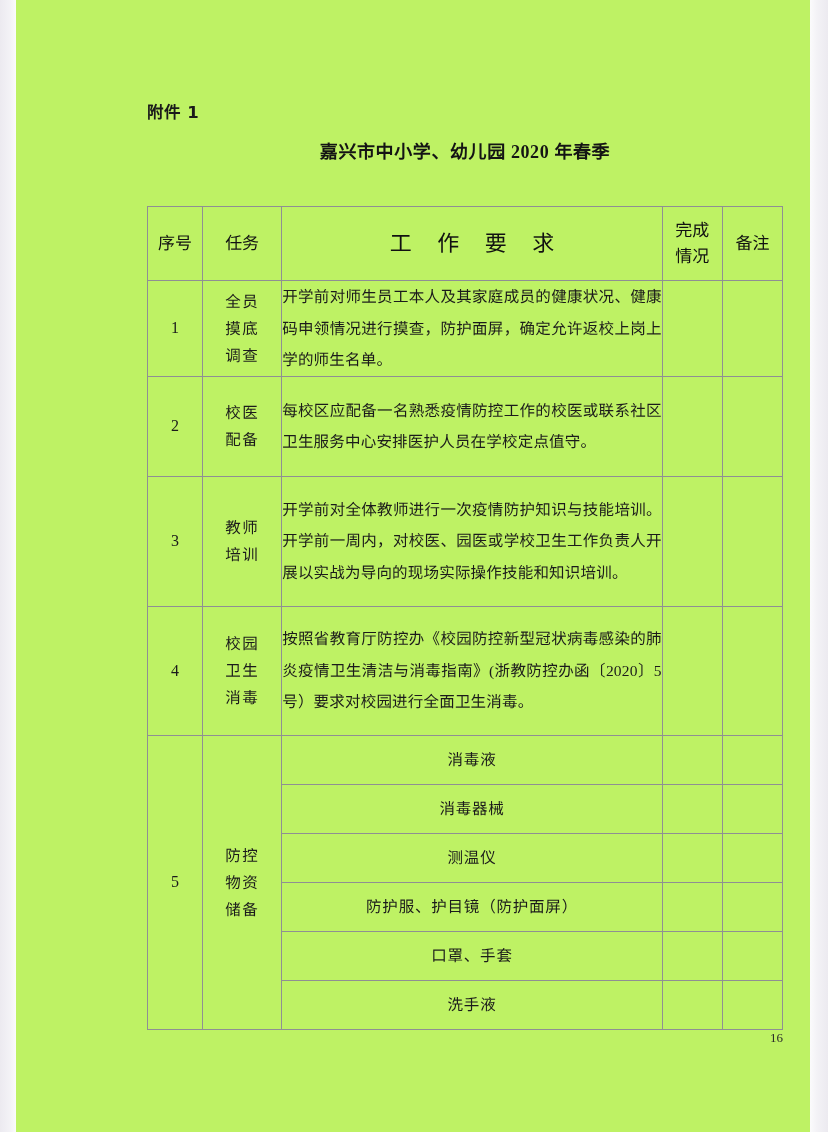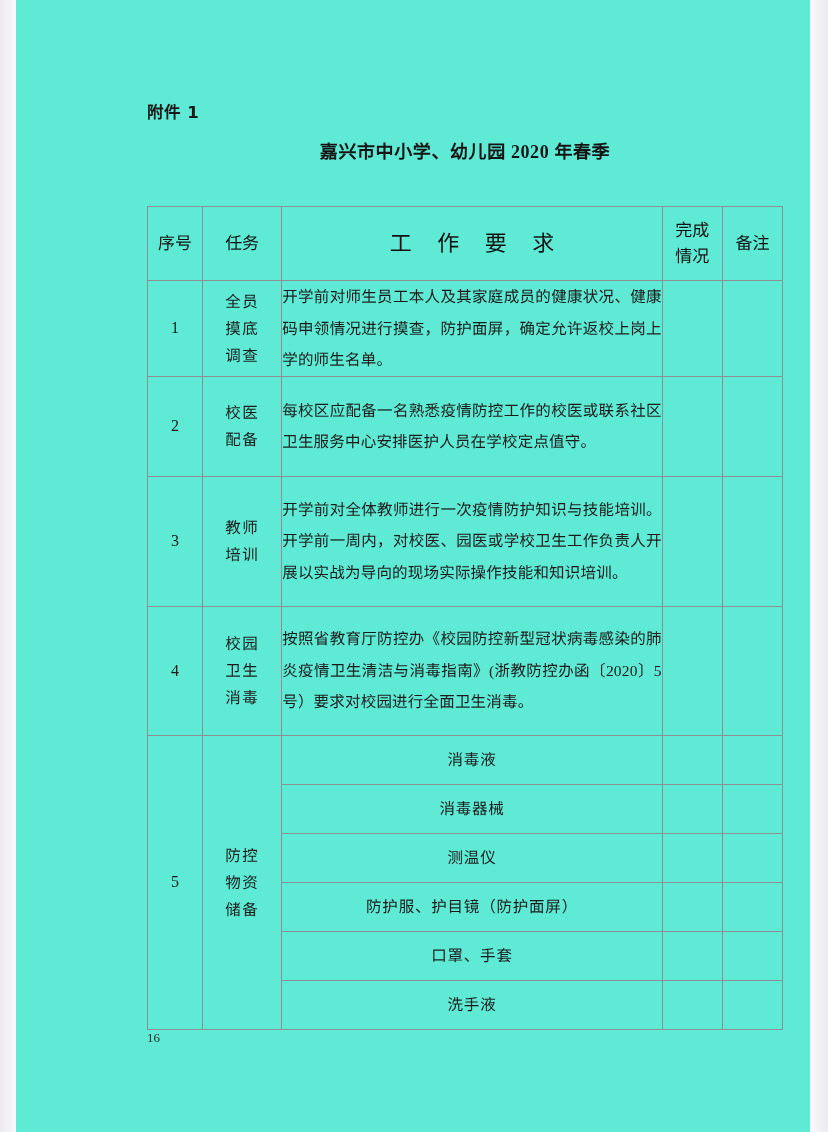--- a/index.html
+++ b/index.html
@@ -23,21 +23,21 @@
     width: 828px;
     height: 1132px;
     background: #f2f2f5;
   }
   .paper {
     position: absolute;
     left: 16px;
     top: 0;
     width: 794px;
     height: 1132px;
-    background: #5eead4;
+    background: #bef264;
     box-shadow: 0 0 0 0 rgba(0,0,0,0);
   }
   .edge-left {
     position: absolute;
     left: 0; top: 0;
     width: 16px; height: 1132px;
     background: linear-gradient(to right, #eceaf0 0%, #f3f2f6 60%, #fbfbfc 100%);
   }
   .edge-right {
     position: absolute;
@@ -154,21 +154,21 @@
   .r2 td { height: 99px; }
   .r3 td { height: 129px; }
   .r4 td { height: 128px; }
   .r5sub td { height: 48px; text-align: center; }
 
   .page-number {
     position: absolute;
     left: 0;
     top: 1030px;
     width: 636px;
-    text-align: left;
+    text-align: right;
     font-family: "Liberation Serif", "DejaVu Serif", serif;
     font-size: 13px;
     color: #2b2b2b;
   }
 </style>
 </head>
 <body>
 
 <div class="page-wrap">
   <div class="edge-left"></div>

